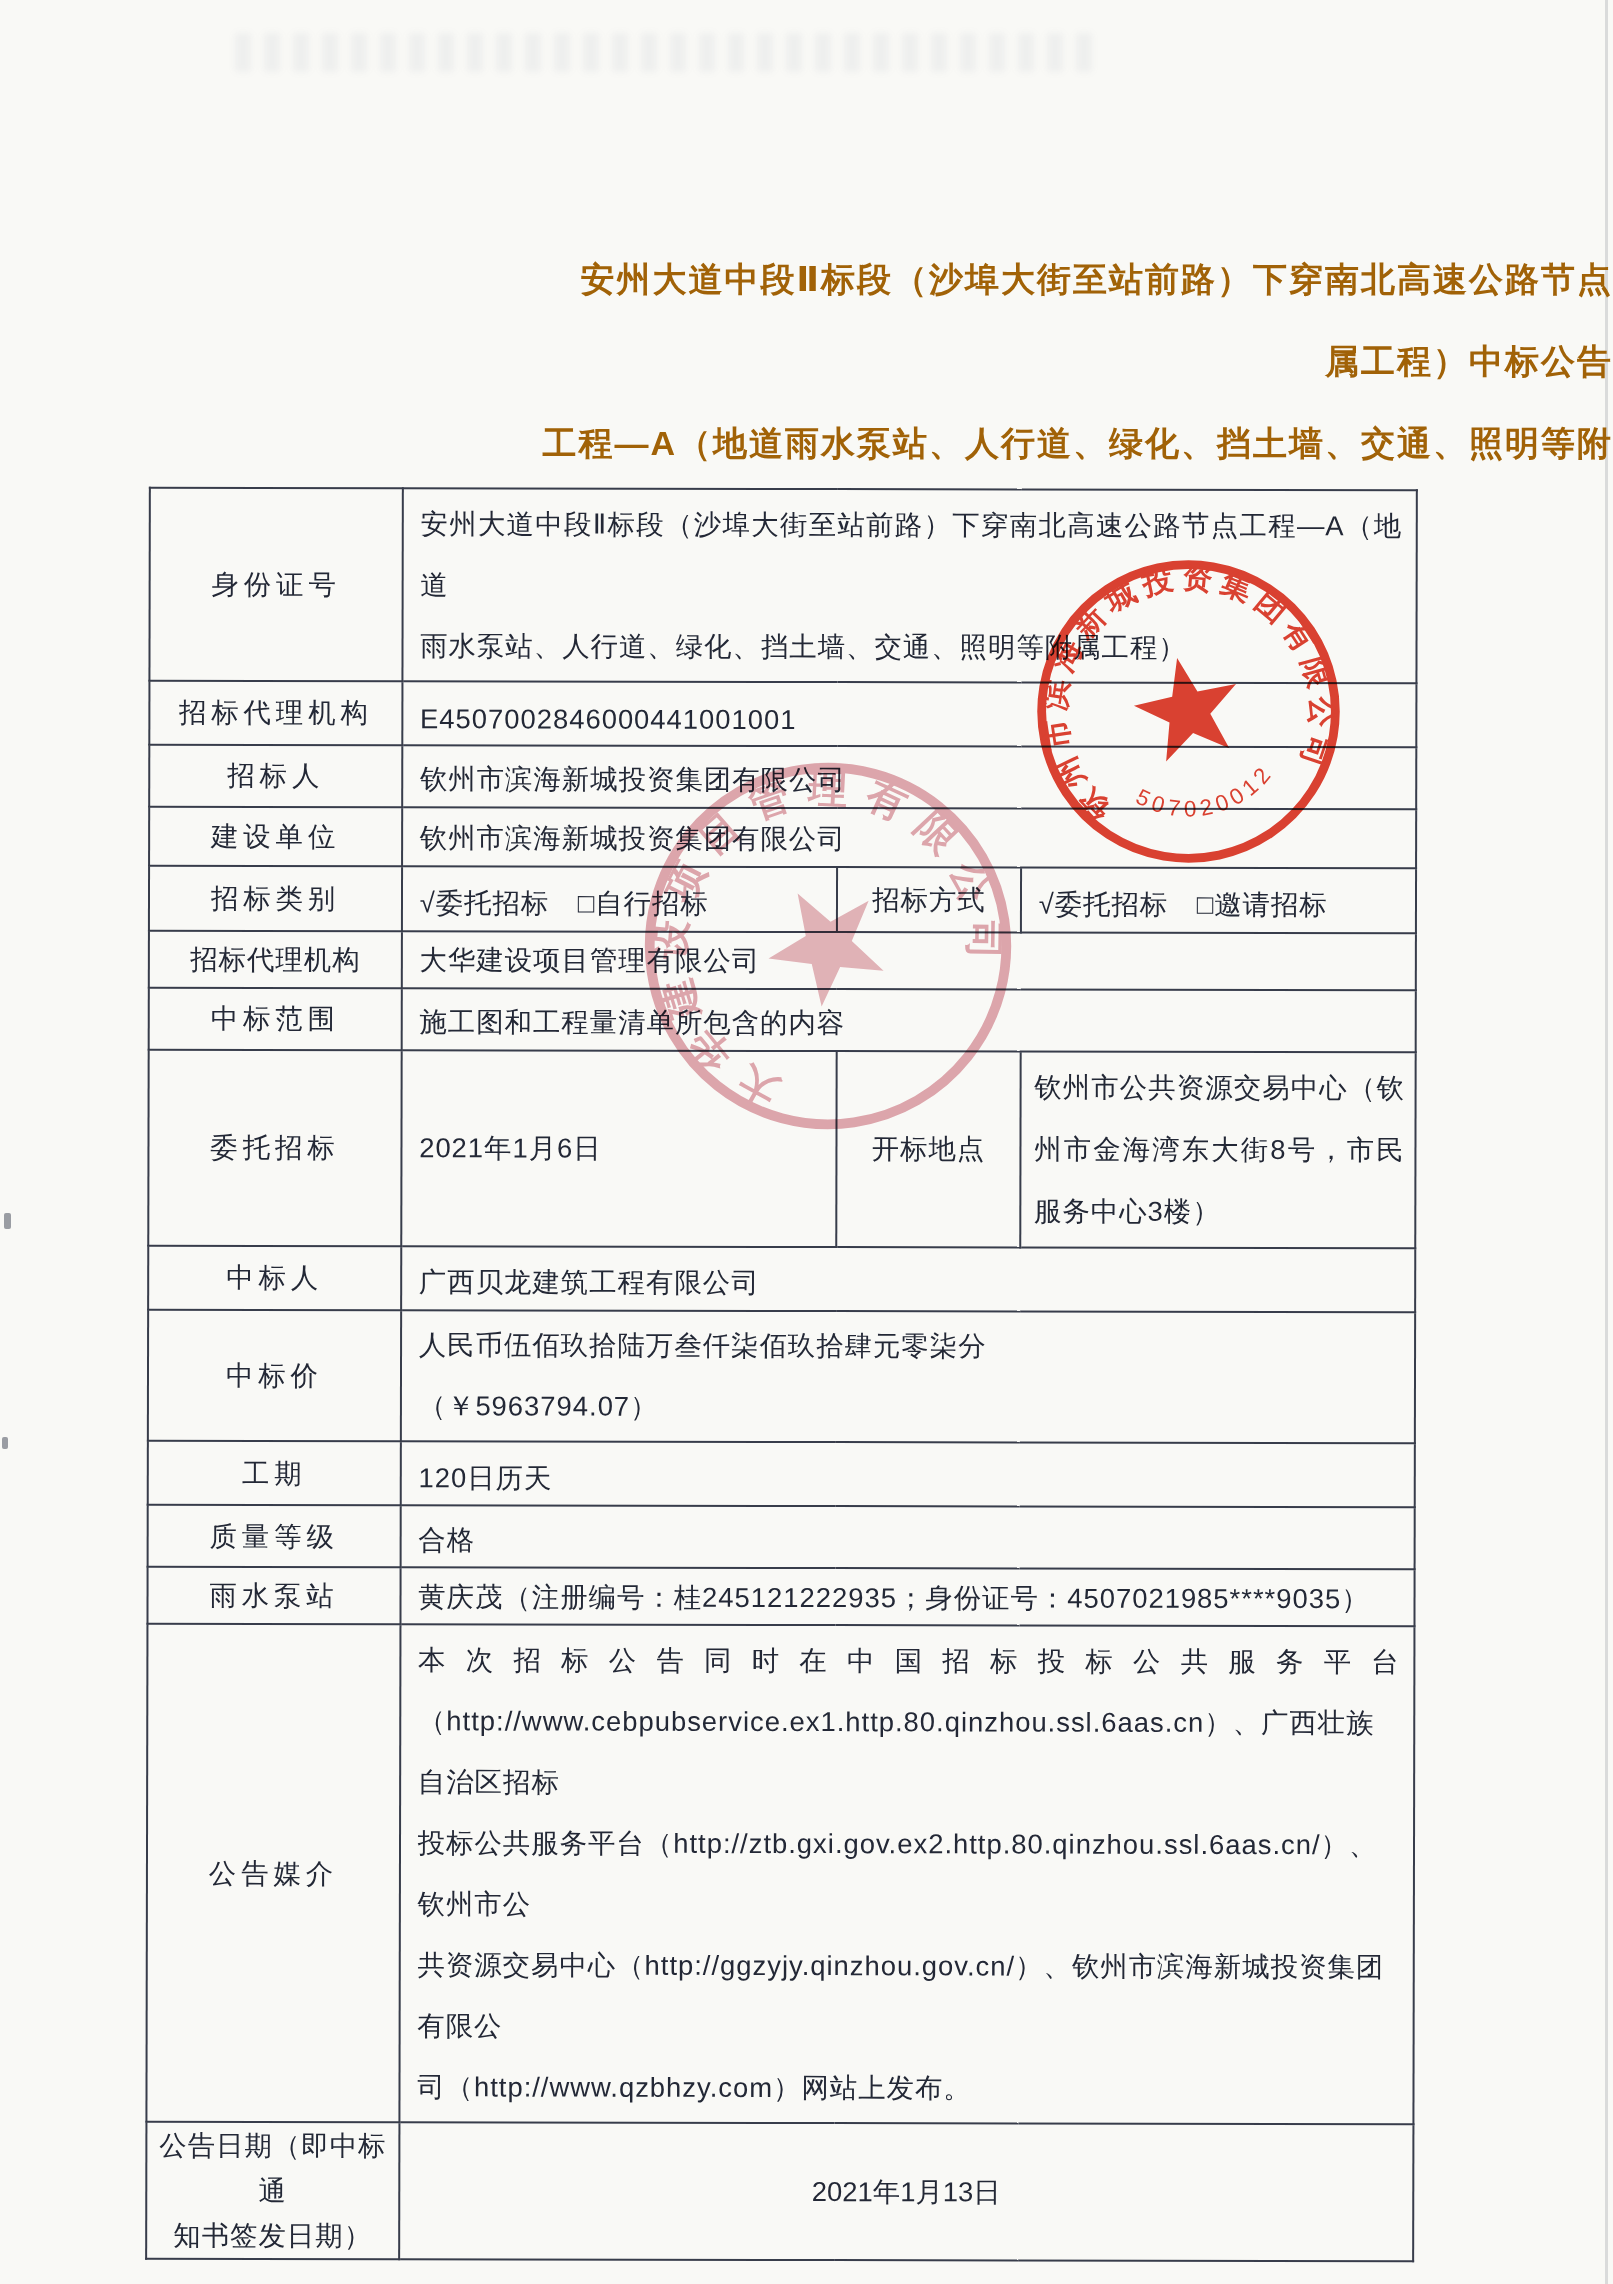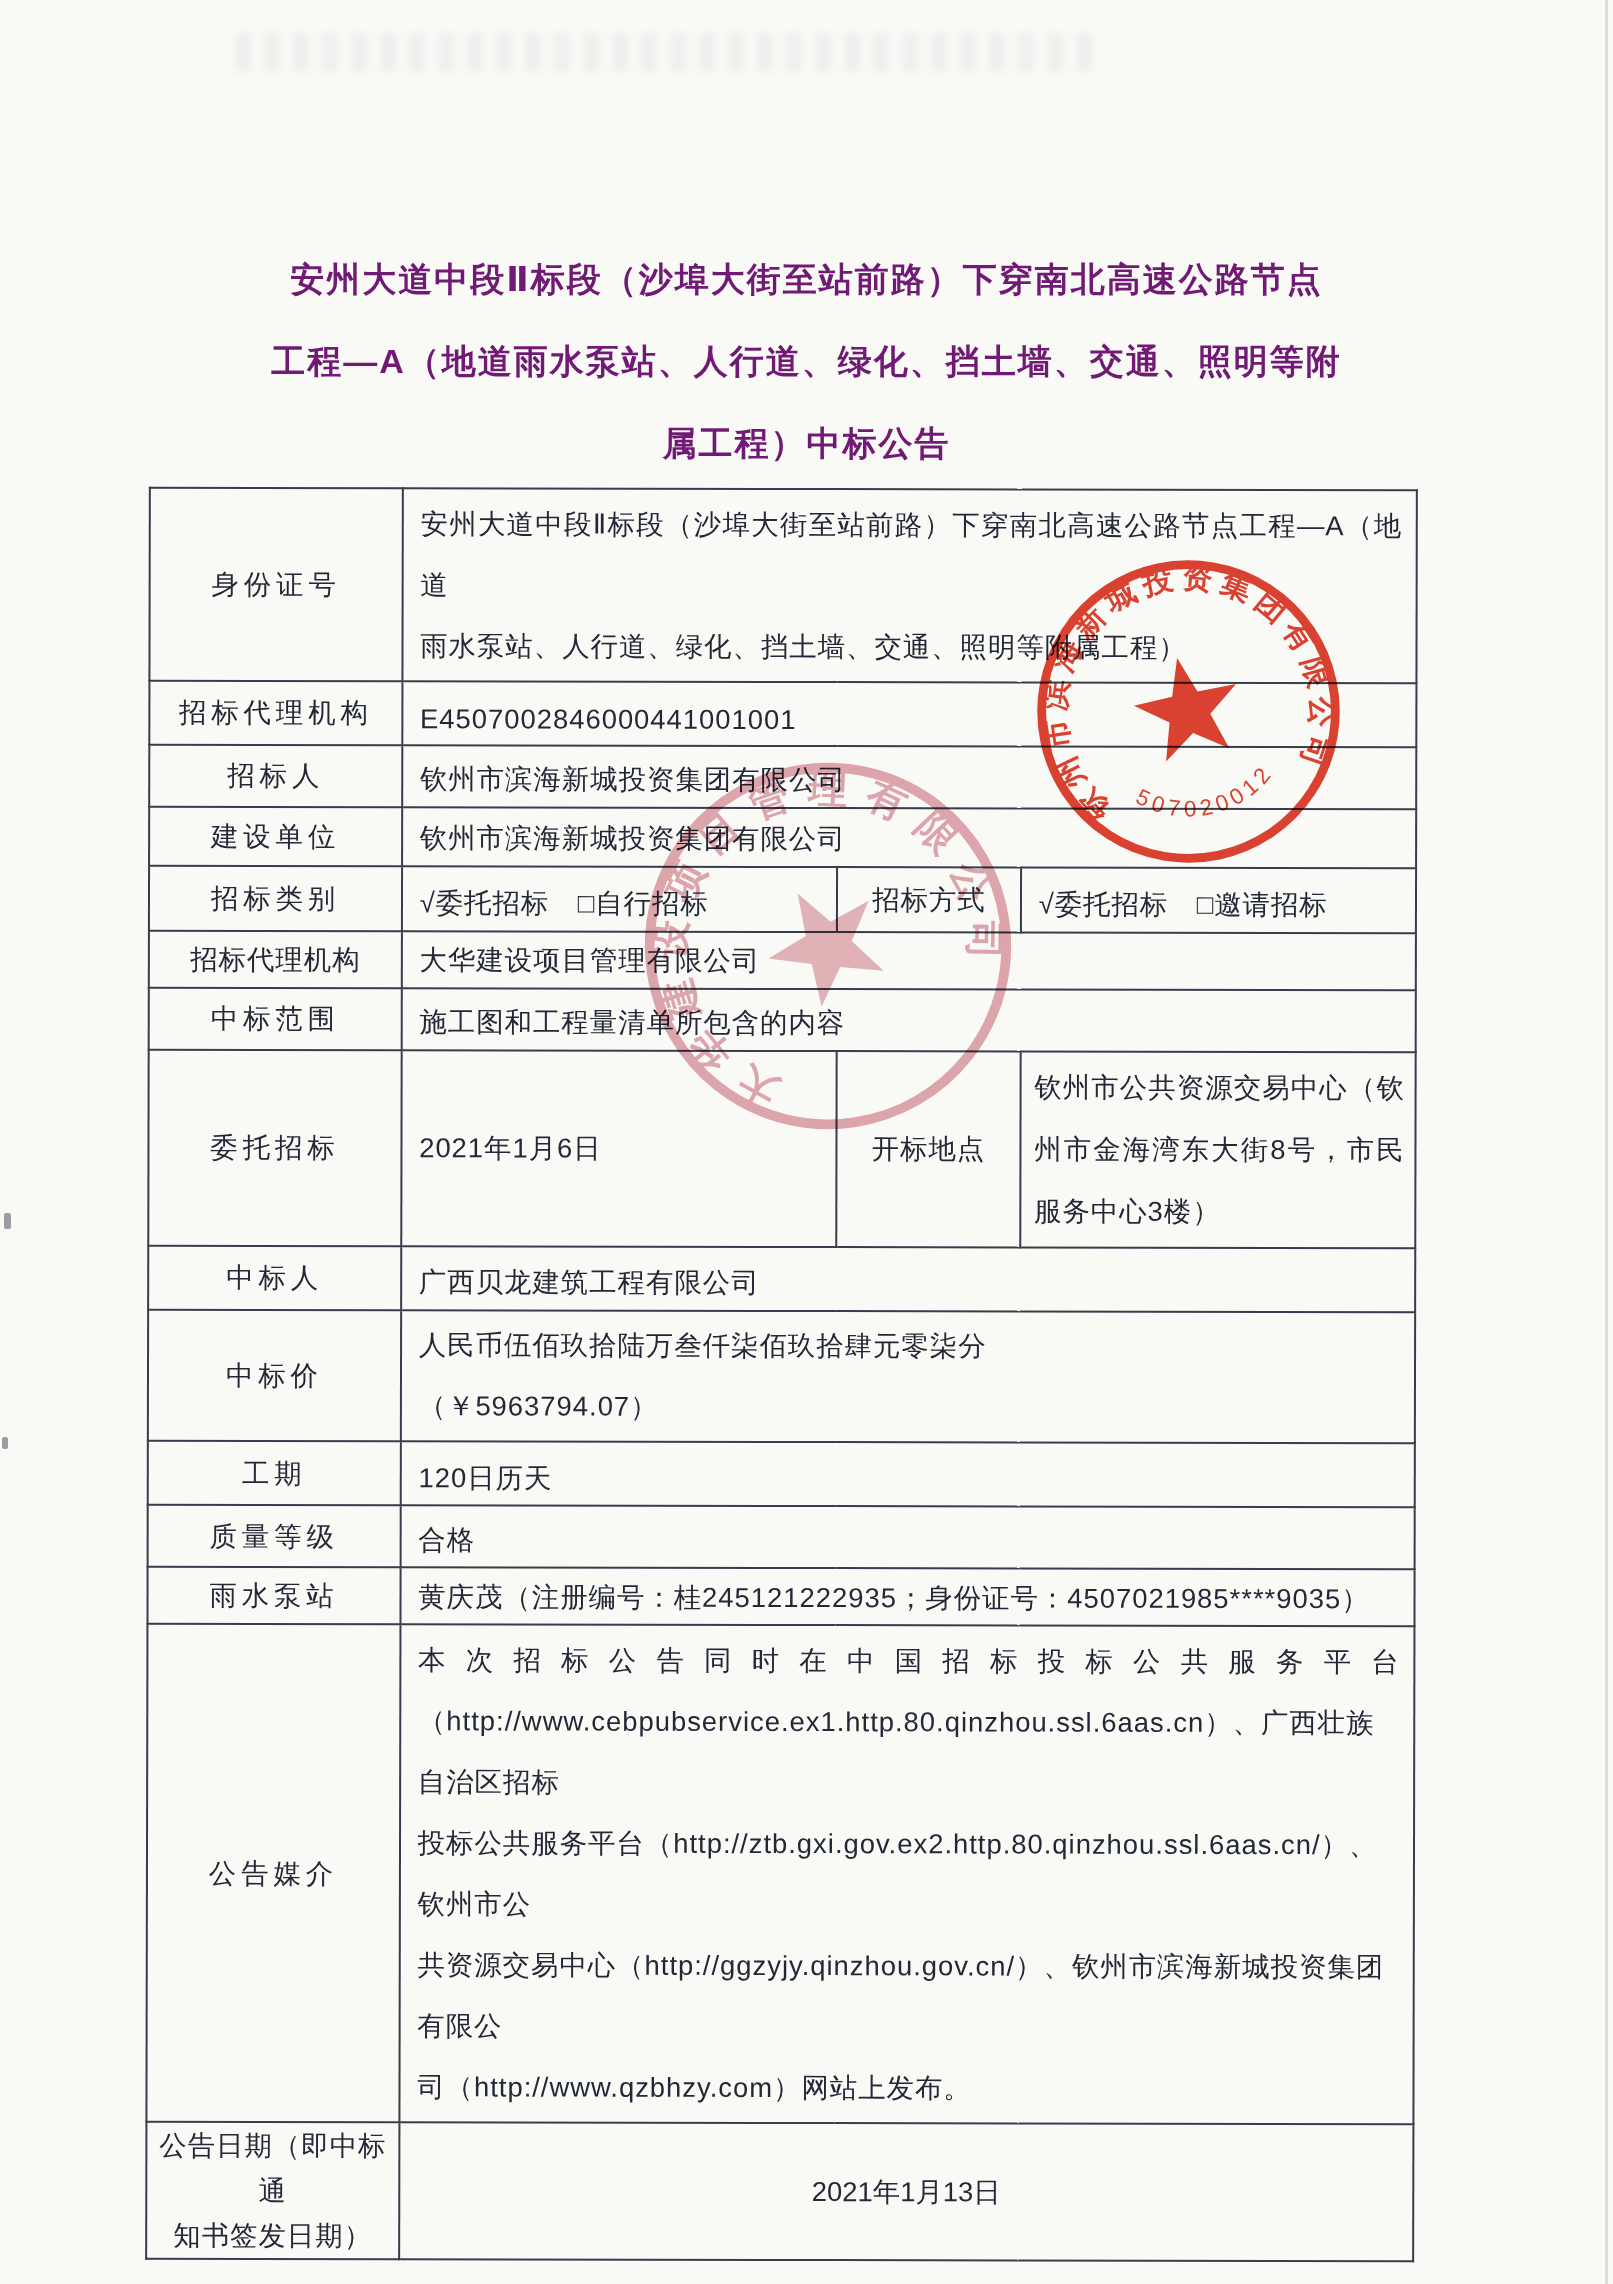--- a/index.html
+++ b/index.html
@@ -19,22 +19,22 @@
     filter:blur(3.9px);opacity:.55;
   }
   .scan-edge{
     position:absolute;top:0;right:4.9px;width:2.9px;height:100%;
     background:rgba(140,145,150,.28);
   }
   .speck{position:absolute;background:rgba(60,65,80,.5);border-radius:2px;}
 
   .title{
     position:absolute;top:238px;left:0;width:100%;
-    text-align:center;font-weight:bold;font-size:34px;line-height:82px;
-    letter-spacing:2px;color:#701a75;
+    text-align:right;font-weight:bold;font-size:34px;line-height:82px;
+    letter-spacing:2px;color:#a16207;
   }
 
   .doc-table{
     position:absolute;left:147px;top:488px;
     border-collapse:collapse;table-layout:fixed;
     transform:rotate(0.12deg);
     background:transparent;
   }
   .doc-table td{
     border:2px solid #383d4b;
@@ -72,22 +72,22 @@
 
 <div class="page">
 
   <div class="bleed"></div>
   <div class="scan-edge"></div>
   <div class="speck" style="left:3.9px;top:1213px;width:6.9px;height:15.7px;"></div>
   <div class="speck" style="left:2px;top:1437px;width:5.9px;height:11.8px;"></div>
 
   <div class="title">
     <div>安州大道中段Ⅱ标段（沙埠大街至站前路）下穿南北高速公路节点</div>
+    <div>属工程）中标公告</div>
     <div>工程—A（地道雨水泵站、人行道、绿化、挡土墙、交通、照明等附</div>
-    <div>属工程）中标公告</div>
   </div>
 
   <table class="doc-table">
     <colgroup>
       <col style="width:253px">
         <col style="width:435px">
       <col style="width:184px">
         <col style="width:395px">
     </colgroup>
 

